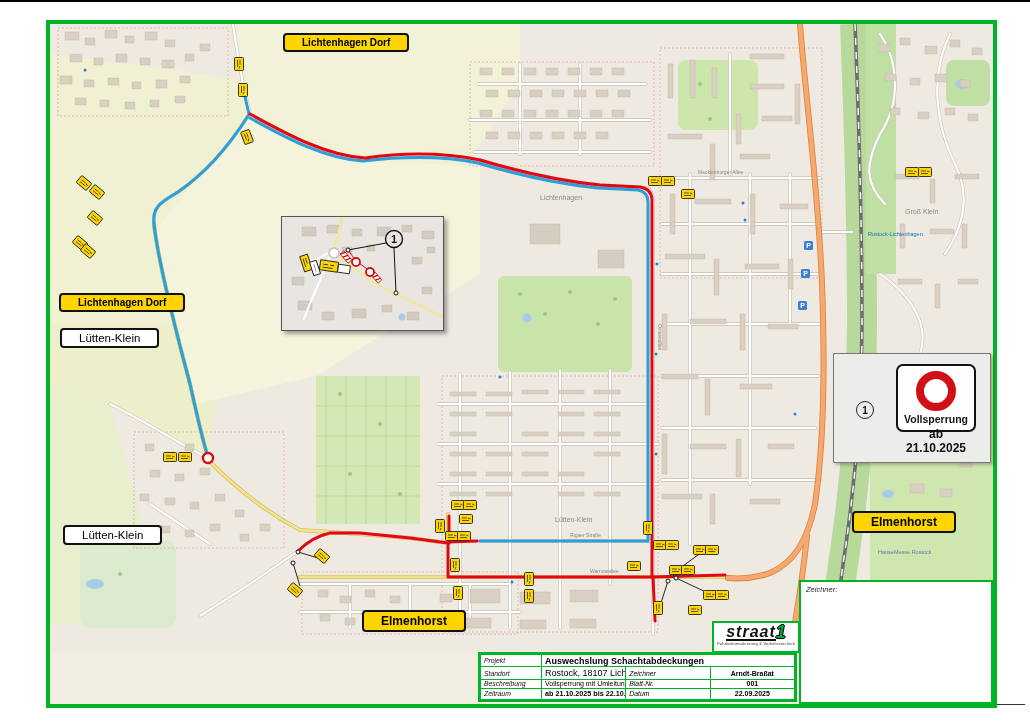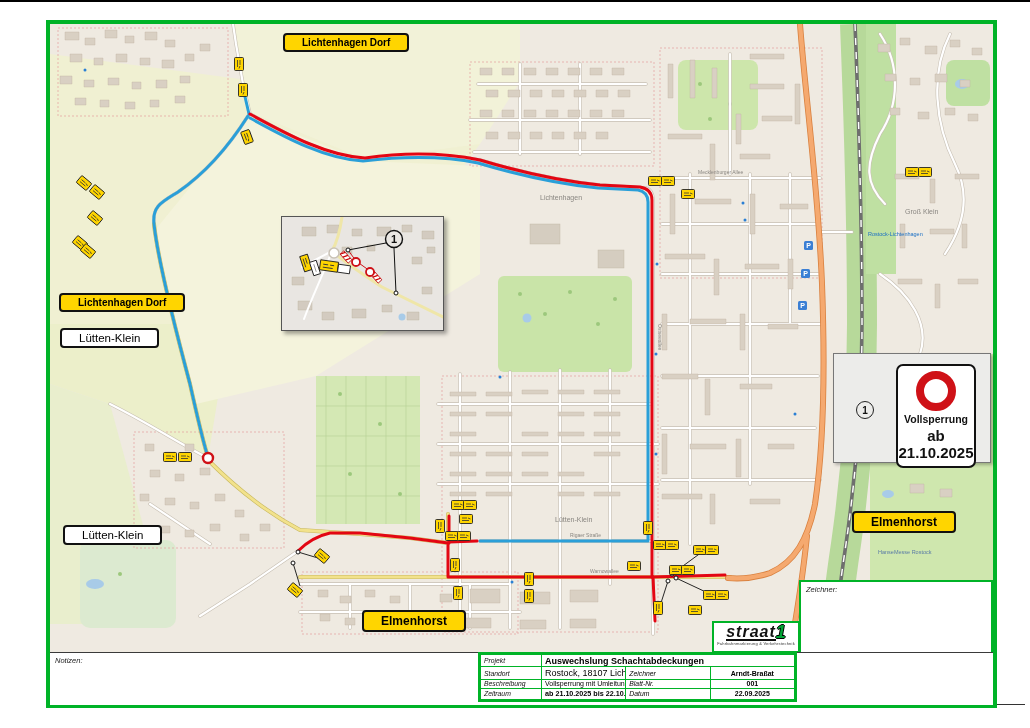--- a/index.html
+++ b/index.html
@@ -28,24 +28,24 @@
   #logo-straat{display:inline-block;font-weight:bold;font-style:italic;font-size:16px;letter-spacing:1px;color:#111;border-bottom:2px solid #111;line-height:15px;vertical-align:top;margin-top:1px;}
   #logo-one{display:inline-block;font-weight:bold;font-style:italic;font-size:18px;color:#00a335;text-shadow:1px 0 0 #000,-1px 0 0 #000,0 1px 0 #000,0 -1px 0 #000;vertical-align:top;line-height:18px;}
   #logo-tag{font-size:4px;color:#333;letter-spacing:.2px;line-height:5px;}
   
   #stampbox{position:absolute;left:749px;top:556px;width:194px;height:124px;border:2px solid #00b327;background:#fff;box-sizing:border-box;}
   #stamp-label{position:absolute;left:5px;top:3px;font-style:italic;font-size:7.5px;color:#222;}
   
   #legendbox{position:absolute;left:783px;top:329px;width:158px;height:110px;background:#ececea;border:1px solid #777;box-shadow:2px 2px 3px rgba(0,0,0,.25);box-sizing:border-box;}
   .numcircle{width:16px;height:16px;border:1.4px solid #222;border-radius:50%;background:#ececea;font-size:10px;font-weight:bold;color:#111;display:flex;align-items:center;justify-content:center;}
   #legend-num{position:absolute;left:22px;top:47px;}
-  #vollsign{position:absolute;left:62px;top:10px;width:80px;height:104px;background:#fff;border:2.5px solid #111;border-radius:7px;box-sizing:border-box;text-align:center;}
+  #vollsign{position:absolute;left:62px;top:10px;width:80px;height:68px;background:#fff;border:2.5px solid #111;border-radius:7px;box-sizing:border-box;text-align:center;}
   #vollring{width:24px;height:24px;border:8.5px solid #cf1117;border-radius:50%;margin:5px auto 2px auto;background:#fff;}
   #voll-title{font-size:10.5px;font-weight:bold;color:#111;}
-  #voll-date{font-size:15px;font-weight:bold;color:#111;margin-top:2px;}
+  #voll-date{font-size:12px;font-weight:bold;color:#111;margin-top:2px;}
   
   #insetbox{position:absolute;left:231px;top:192px;width:163px;height:115px;background:#e9e6e2;border:1px solid #555;box-shadow:3px 3px 4px rgba(0,0,0,.35);box-sizing:border-box;}
   
   .psign{position:absolute;box-sizing:border-box;border:2px solid #111;border-radius:4px;padding:2px 17px;text-align:center;white-space:nowrap;}
   .psign.yellow{background:#ffd500;font-weight:bold;font-size:10px;color:#000;}
   .psign.white{background:#fff;font-size:11.5px;color:#000;}
   svg text{font-family:"Liberation Sans",sans-serif;}
 </style>
 </head>
 <body>
@@ -366,23 +366,20 @@
 
     <div id="stampbox">
       <div id="stamp-label">Zeichner:</div>
     </div>
 
     <div id="logobox">
       <span id="logo-straat">straat</span><span id="logo-one">1</span>
       <div id="logo-tag">Fahrbahnmarkierung &amp; Verkehrstechnik</div>
     </div>
 
-    <div id="strip">
-      <div id="notes-label">Notizen:</div>
-    </div>
 
     <div id="titleblock">
       <table>
         <tbody>
             <tr>
           <td class="tb-label">Projekt</td>
           <td class="tb-v1" colspan="3">Auswechslung Schachtabdeckungen</td>
         </tr>
         <tr>
           <td class="tb-label">Standort</td>

